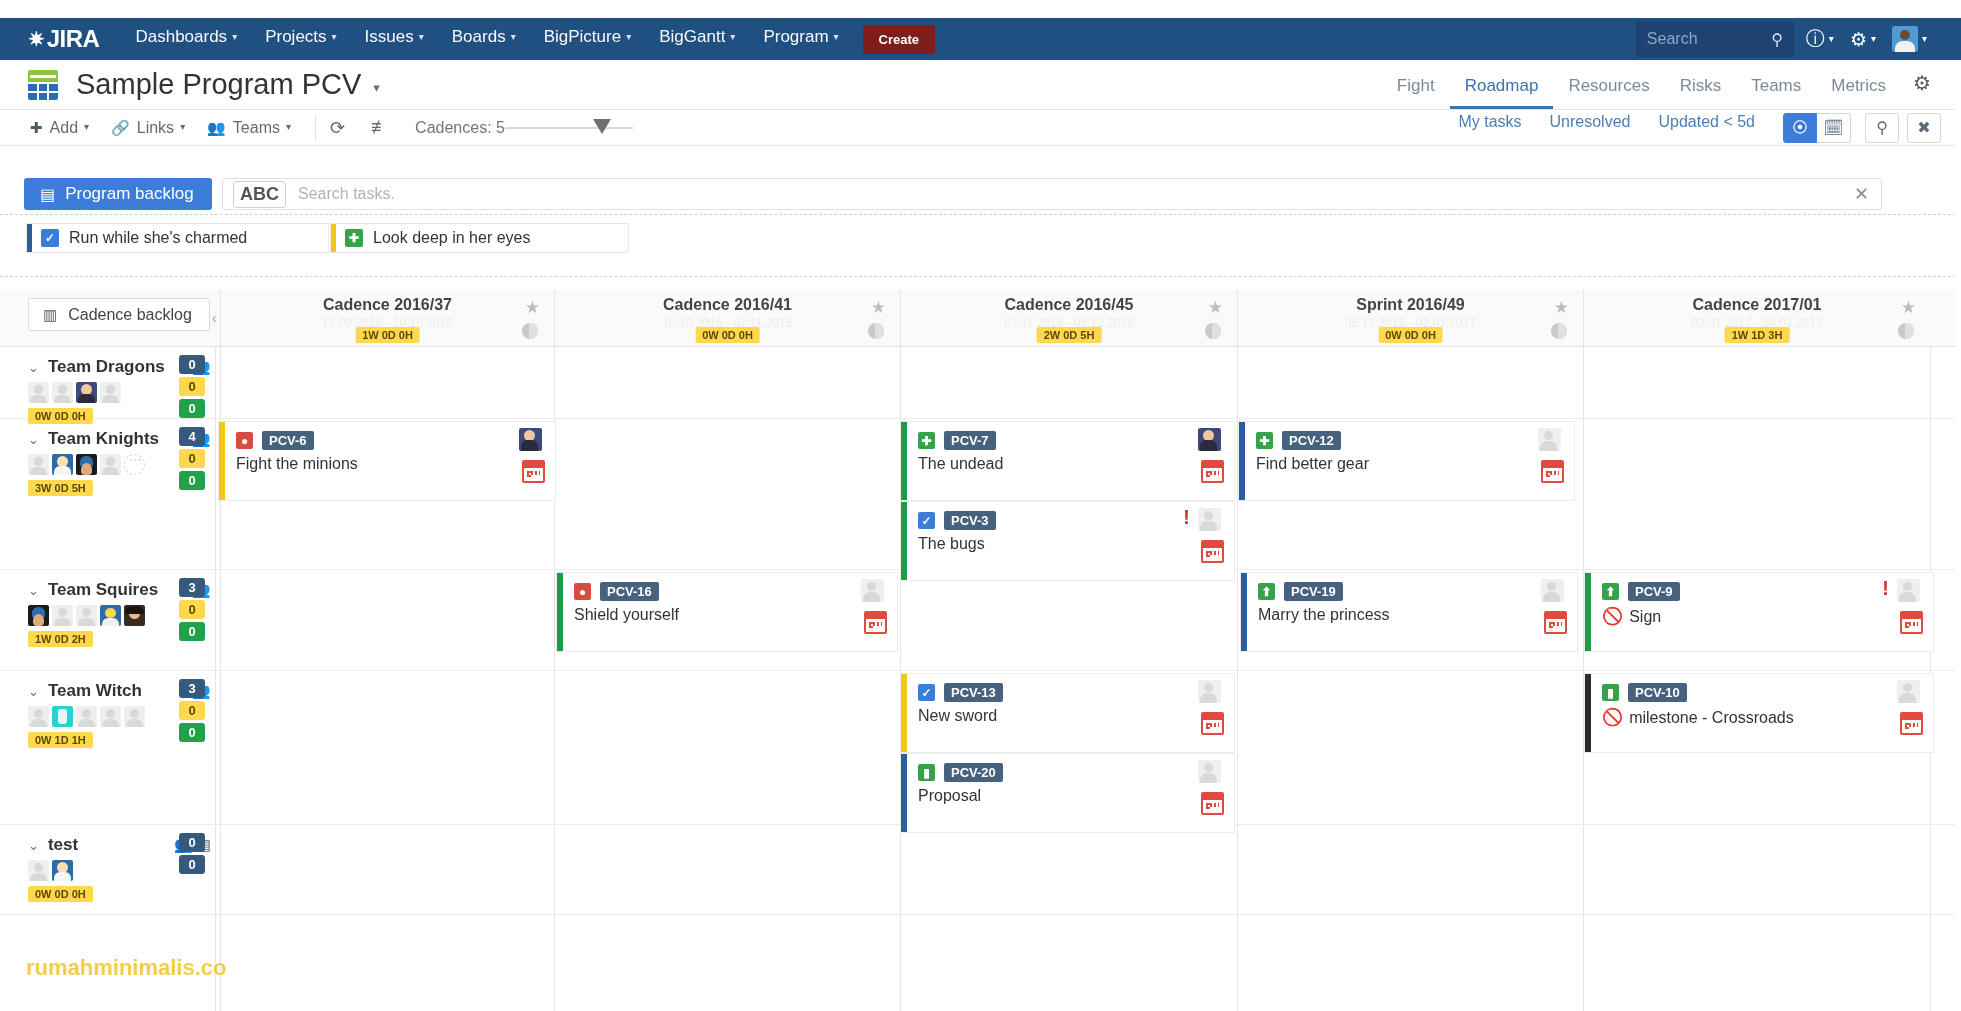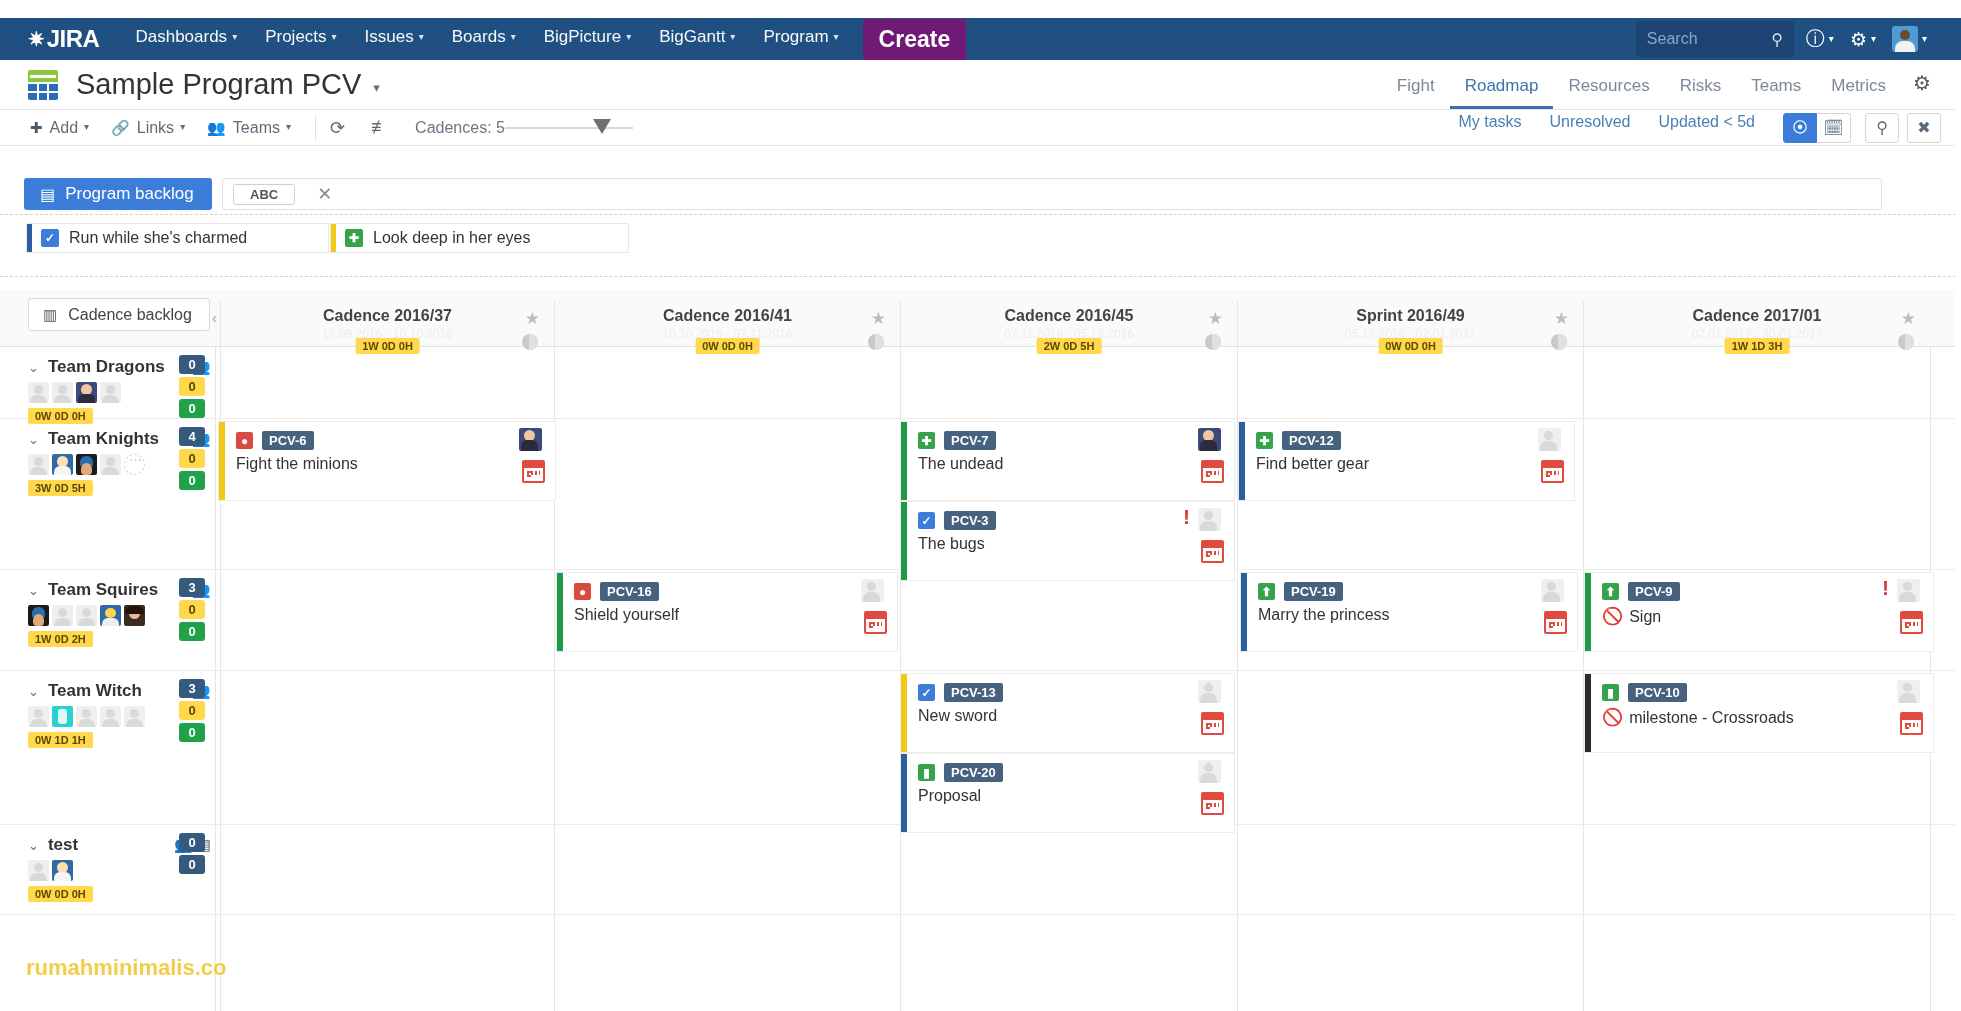--- a/index.html
+++ b/index.html
@@ -18,21 +18,21 @@
   }
   #jira-logo { display:flex; align-items:center; margin-right:22px; }
   #jira-logo .lg-mark { color:#fff; font-size:20px; line-height:1; margin-right:2px; font-weight:bold;}
   #jira-logo .lg-text { color:#fff; font-size:24px; font-weight:bold; letter-spacing:-0.5px; }
   .nav-item {
     color:#fff; font-size:17px; padding:0 14px; height:46px; line-height:42px;
     cursor:pointer; white-space:nowrap; opacity:0.97;
   }
   .nav-item .caret { font-size:10px; margin-left:5px; opacity:.85; position:relative; top:-2px;}
   #create-btn {
-    background:#701a75; color:#fff; font-size:23px; font-weight:bold;
+    background:#7f1d1d; color:#fff; font-size:13px; font-weight:bold;
     padding:7px 16px; margin-left:10px; border-radius:3px; cursor:pointer;
   }
   #topnav-right { margin-left:auto; display:flex; align-items:center; padding-right:18px; }
   #nav-search {
     background:#1c4372; border:1px solid #1c4372; border-radius:3px;
     width:158px; height:36px; display:flex; align-items:center; padding:0 10px;
     margin-right:12px;
   }
   #nav-search .ph { color:#8ca8c9; font-size:16px; flex:1; }
   #nav-search .mag { color:#cfe0f0; font-size:16px; }
@@ -105,22 +105,22 @@
   #backlog-btn {
     background:#3b7dd8; color:#fff; height:32px; border-radius:3px; display:flex; align-items:center;
     padding:0 16px; font-size:17px; cursor:pointer; min-width:188px;
   }
   #backlog-btn .bi { margin-right:10px; font-size:16px; }
   #search-wrap {
     margin-left:10px; height:32px; border:1px solid #e0e0e0; border-radius:3px; display:flex; align-items:center;
     width:1660px; background:#fff;
   }
   #abc-badge {
-    border:1px solid #cfcfcf; border-radius:3px; font-size:13px; font-weight:bold; color:#555;
-    padding:2px 16px; margin:4px 10px;
+    border:1px solid #cfcfcf; border-radius:3px; font-size:18px; font-weight:bold; color:#555;
+    padding:2px 6px; margin:4px 10px;
   }
   #search-tasks-input {
     flex:1; border:none; outline:none; font-size:16px; color:#333;
     font-family:"Liberation Sans", sans-serif; background:transparent;
   }
   #search-tasks-input::placeholder { color:#b3b3b3; }
   #backlog-close { font-size:18px; color:#8b8b8b; padding:0 12px; cursor:pointer;}
 
   
   #backlog-strip {
@@ -142,21 +142,21 @@
     border-bottom:1px solid #e0e0e0;
   }
   #cad-backlog-btn {
     position:absolute; left:28px; top:8px; width:182px; height:33px; border:1px solid #dcdcdc;
     border-radius:3px; background:#fff; display:flex; align-items:center; padding-left:14px;
     font-size:16px; color:#444; cursor:pointer;
   }
   #cad-backlog-btn .ci { margin-right:11px; font-size:15px; color:#555;}
   #collapse-arrow { position:absolute; left:212px; top:20px; font-size:14px; color:#9a9a9a; cursor:pointer;}
   .cad-col {
-    position:absolute; top:11px; height:56px; border-left:1px solid #e6e6e6;
+    position:absolute; top:0; height:56px; border-left:1px solid #e6e6e6;
   }
   .cad-col .cname { position:absolute; top:6px; left:0; right:0; text-align:center; font-size:16px; font-weight:bold; color:#444;}
   .cad-col .cdates { position:absolute; top:26px; left:0; right:0; text-align:center; font-size:12px; color:#ececec;}
   .cad-col .cest {
     position:absolute; top:37px; left:50%; transform:translateX(-50%);
     background:#ffd84d; color:#5b4a00; font-size:11px; font-weight:bold; padding:2px 7px; border-radius:2px;
     white-space:nowrap;
   }
   .cad-col .cstar { position:absolute; top:7px; right:14px; font-size:17px; color:#bdbdbd; cursor:pointer;}
   .cad-col .cinfo { position:absolute; top:33px; right:16px; width:16px; height:16px; border-radius:50%;
@@ -332,20 +332,21 @@
   </div>
 </div>
 
 <div id="backlog-bar">
   <div id="backlog-btn">
     <span class="bi">▤</span>
     <span>Program backlog</span>
   </div>
   <div id="search-wrap">
     <span id="abc-badge">ABC</span>
+    <input id="search-tasks-input" placeholder="Search tasks." style="">
     <span id="backlog-close">✕</span>
   </div>
 </div>
 
 <div id="backlog-strip">
     <div class="bk-card" style="left: 26px; width: 303px;">
       <div class="lb" style="background:#2f5d9e"></div>
       <div class="tchip" style="background:#3b7dd8">✓</div>
       <div class="txt">Run while she's charmed</div>
     </div>

